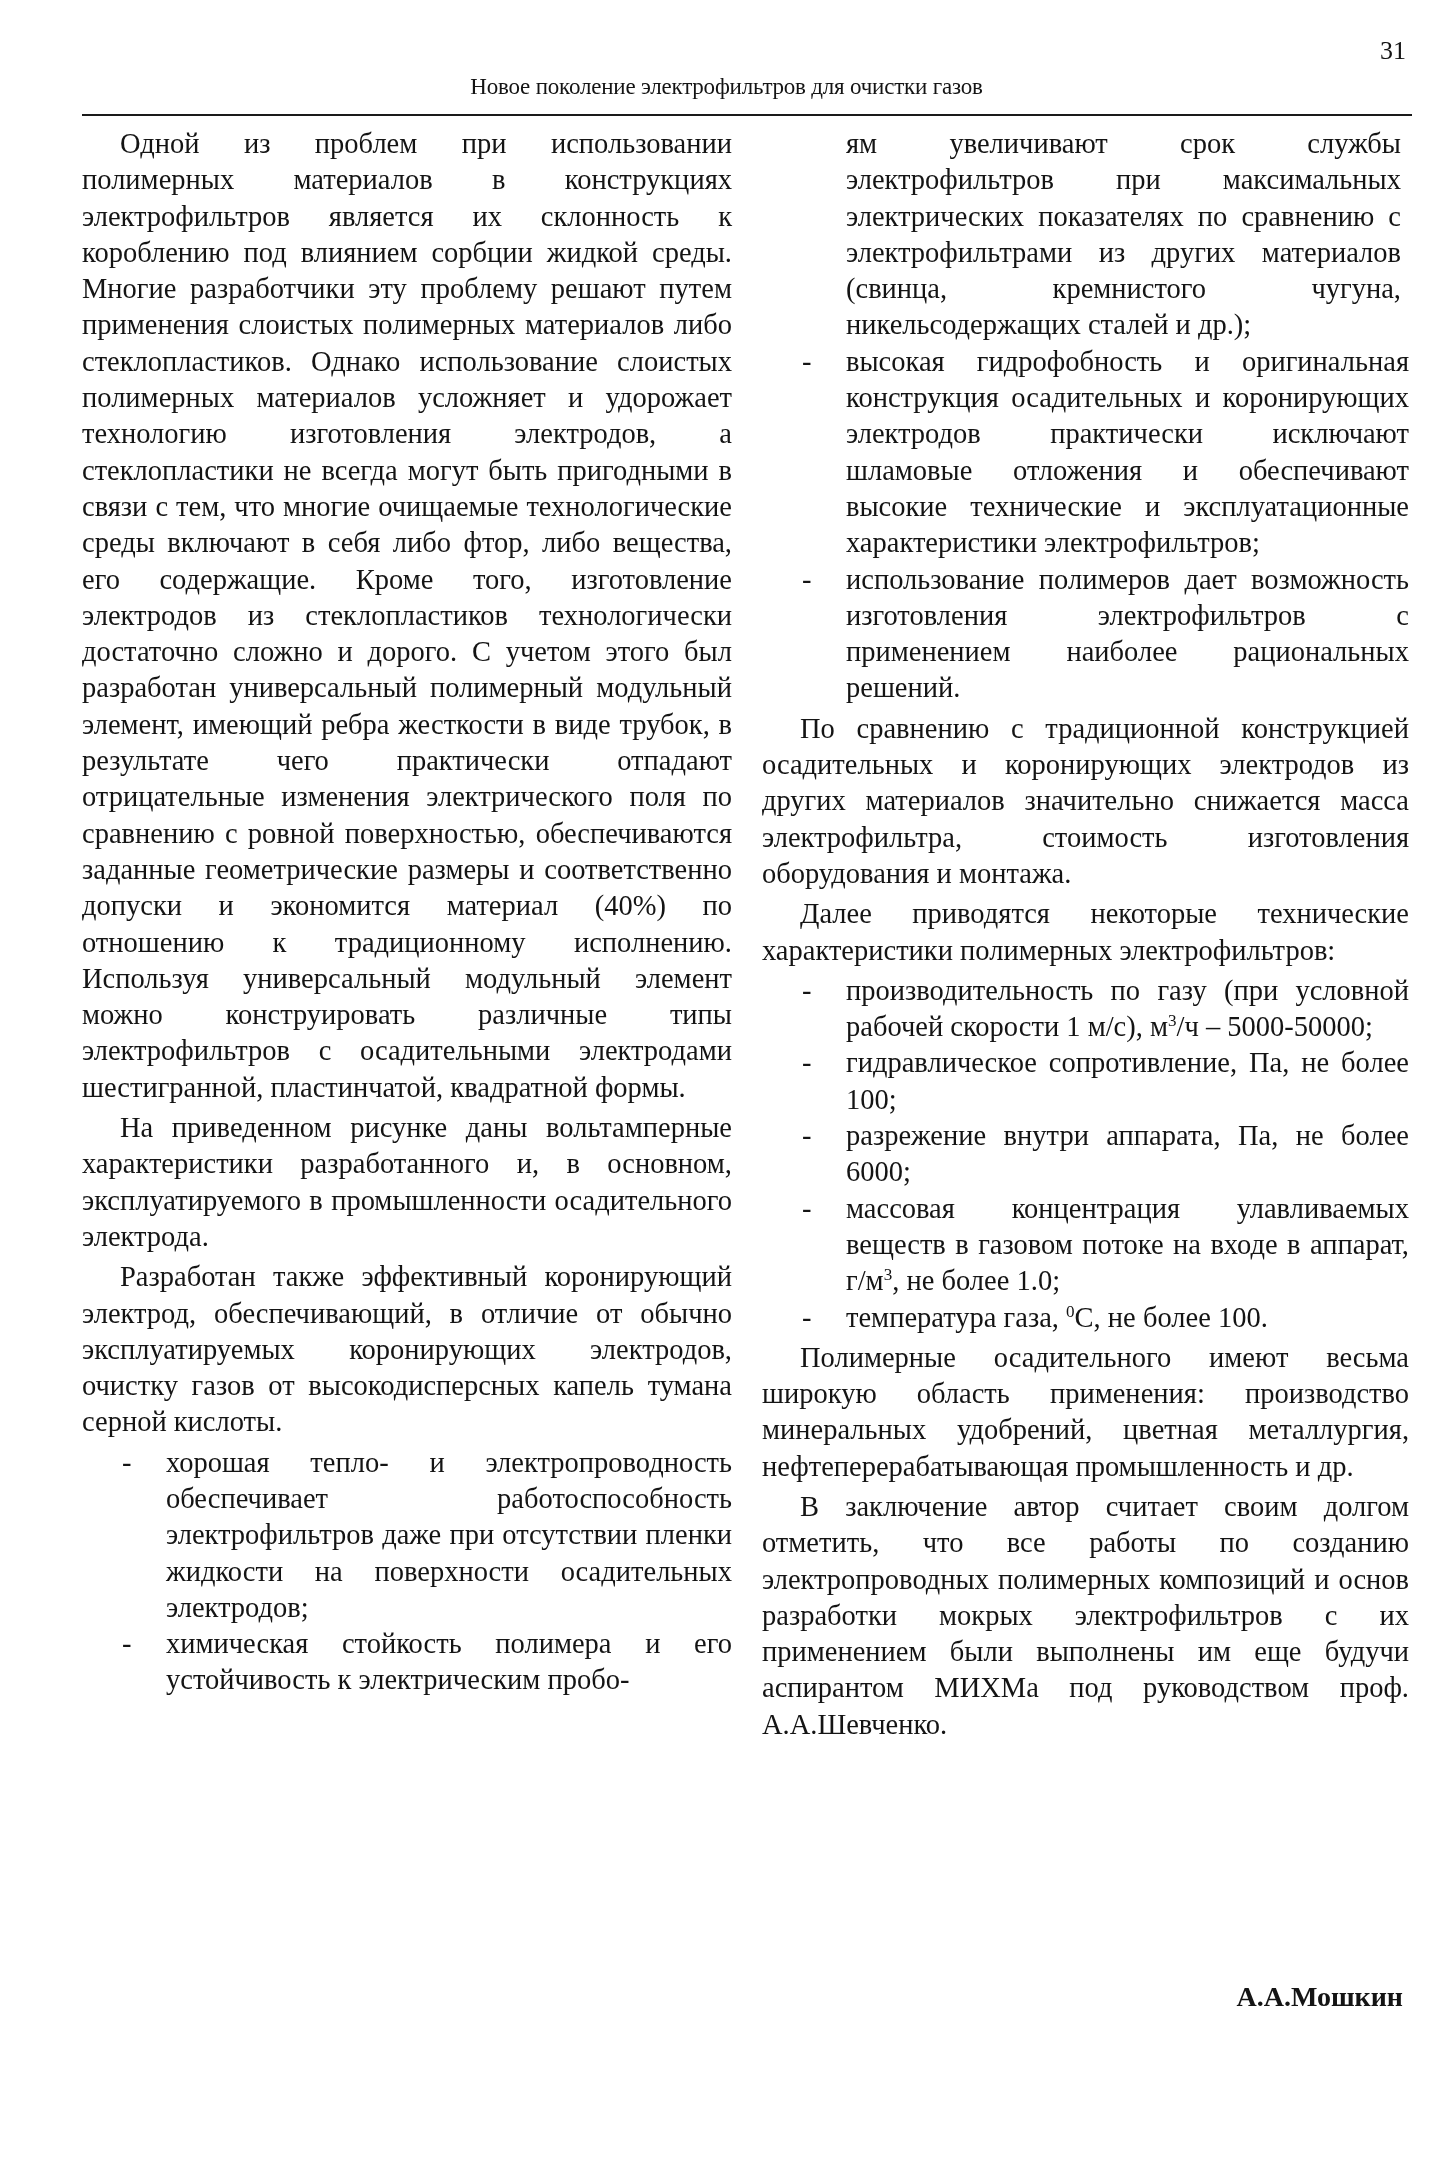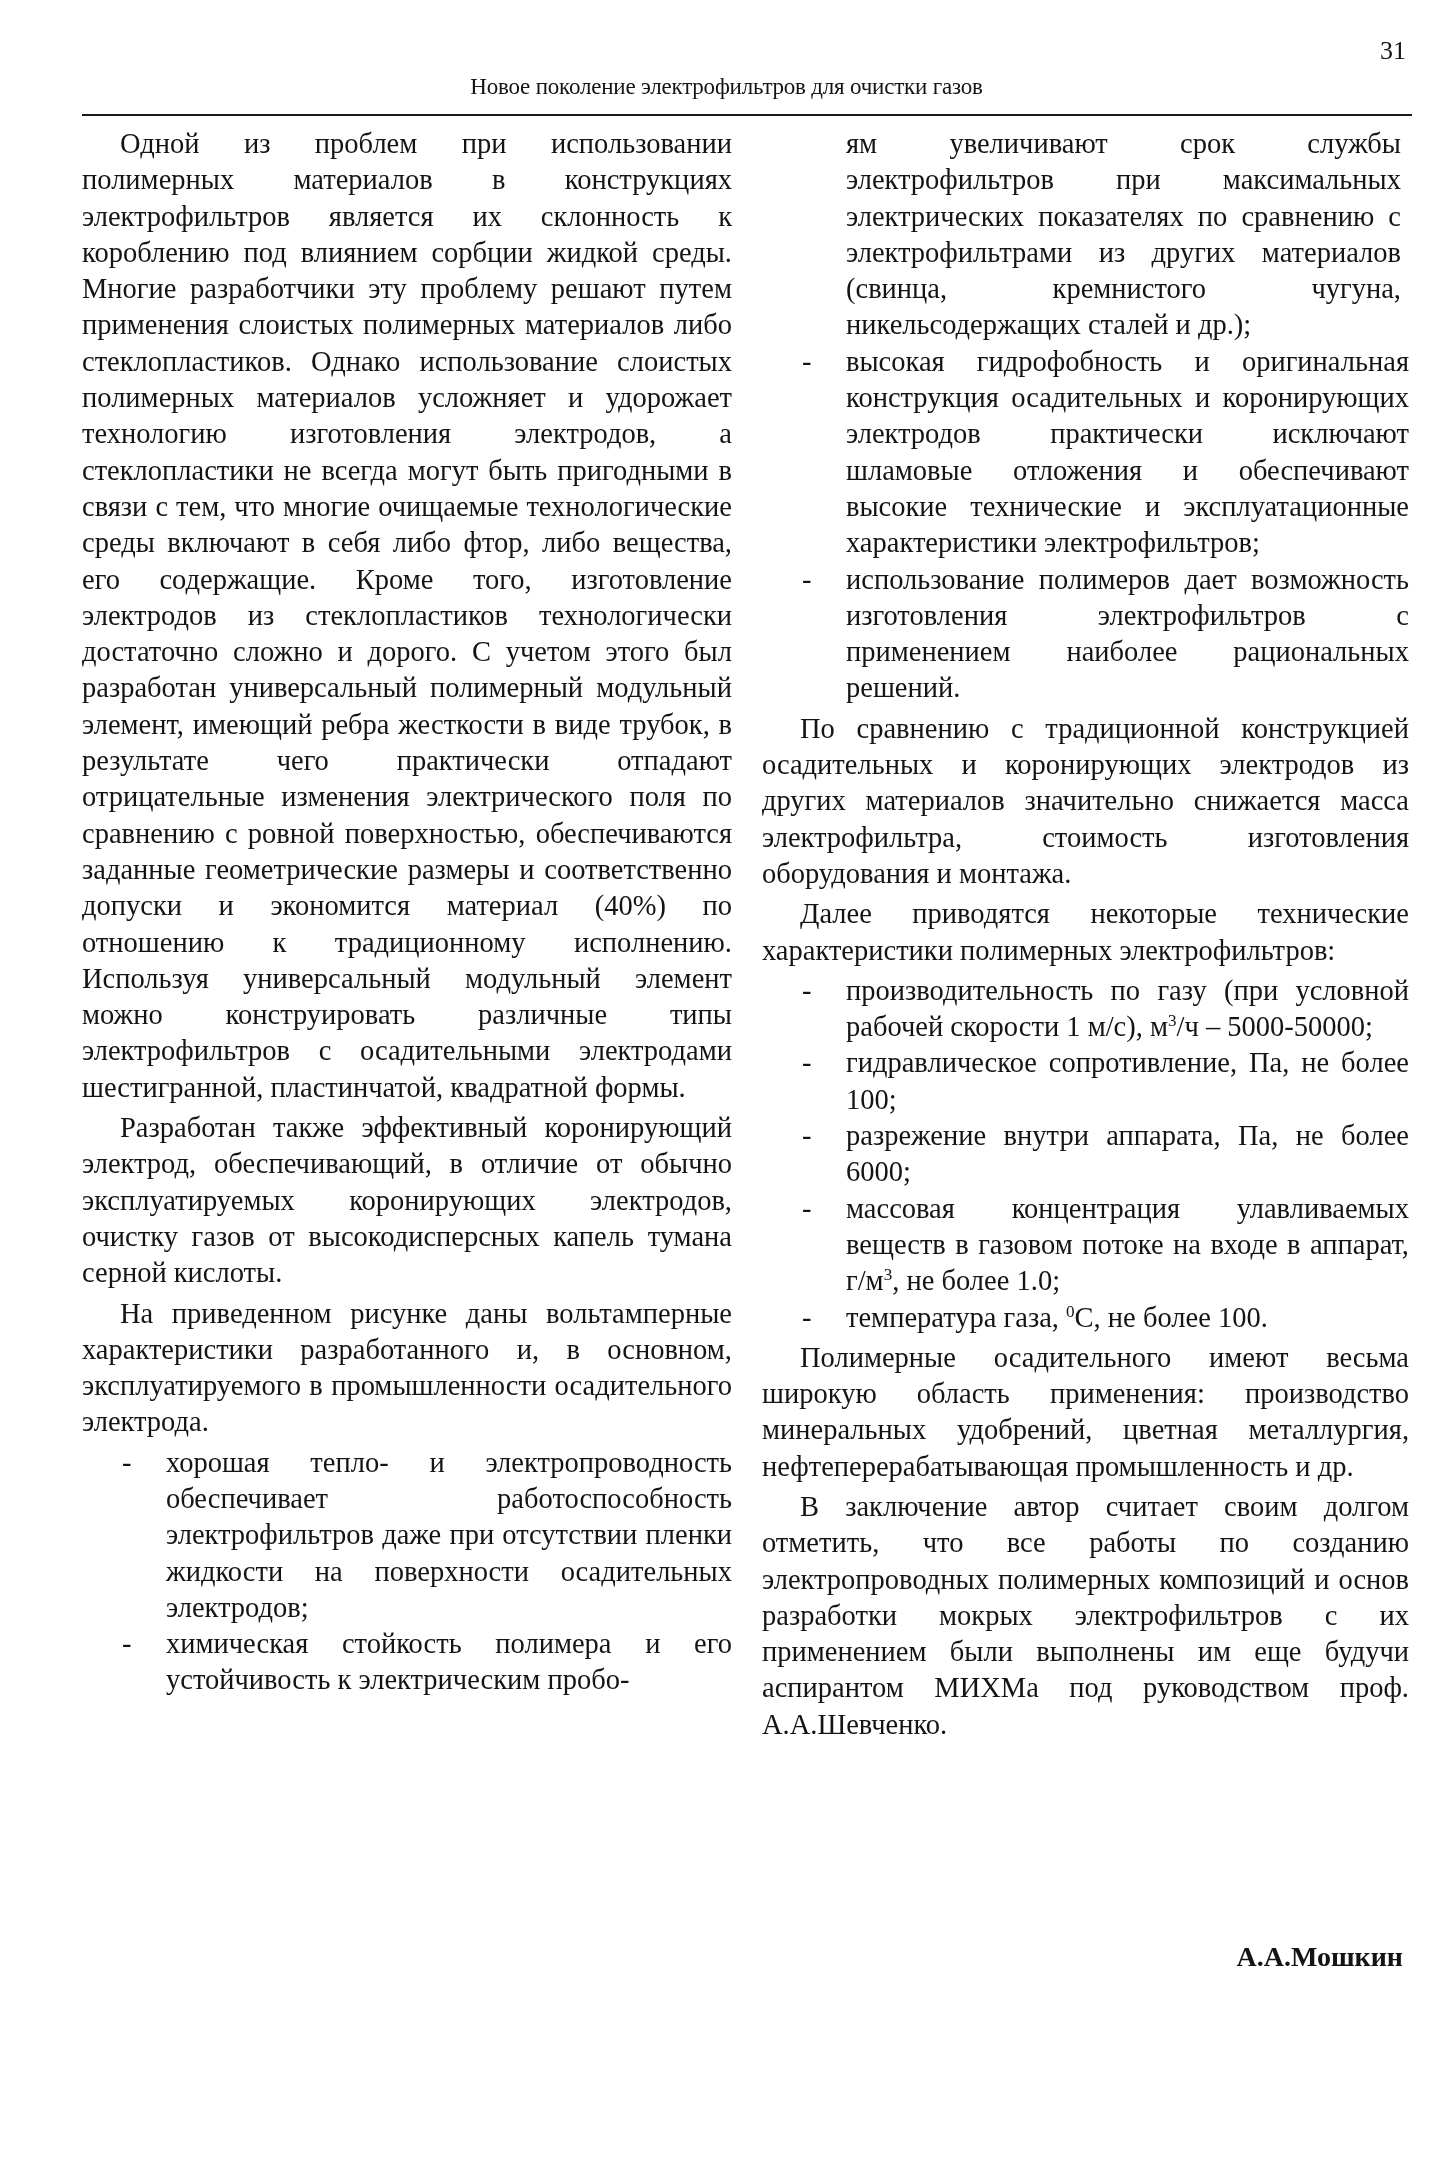--- a/index.html
+++ b/index.html
@@ -69,38 +69,38 @@
       position: absolute;
       left: 40px;
       top: 0;
     }
     .list-cont {
       padding-left: 84px;
       margin: 0 8px 0 0;
     }
     .signature {
       position: absolute;
-      top: 1941px;
+      top: 1981px;
       right: 50px;
       font-weight: bold;
       font-size: 28px;
     }
     sup { font-size: 60%; line-height: 0; }
   </style>
 </head>
 <body>
 
 <div class="page-number">31</div>
 <div class="running-header">Новое поколение электрофильтров для очистки газов</div>
 <div class="header-rule"></div>
 
 <div class="column col-left">
   <p class="para">Одной из проблем при использовании полимерных материалов в конструкциях электрофильтров является их склонность к короблению под влиянием сорбции жидкой среды. Многие разработчики эту проблему решают путем применения слоистых полимерных материалов либо стеклопластиков. Однако использование слоистых полимерных материалов усложняет и удорожает технологию изготовления электродов, а стеклопластики не всегда могут быть пригодными в связи с тем, что многие очищаемые технологические среды включают в себя либо фтор, либо вещества, его содержащие. Кроме того, изготовление электродов из стеклопластиков технологически достаточно сложно и дорого. С учетом этого был разработан универсальный полимерный модульный элемент, имеющий ребра жесткости в виде трубок, в результате чего практически отпадают отрицательные изменения электрического поля по сравнению с ровной поверхностью, обеспечиваются заданные геометрические размеры и соответственно допуски и экономится материал (40%) по отношению к традиционному исполнению. Используя универсальный модульный элемент можно конструировать различные типы электрофильтров с осадительными электродами шестигранной, пластинчатой, квадратной формы.</p>
+  <p class="para">На приведенном рисунке даны вольтамперные характеристики разработанного и, в основном, эксплуатируемого в промышленности осадительного электрода.</p>
   <p class="para">Разработан также эффективный коронирующий электрод, обеспечивающий, в отличие от обычно эксплуатируемых коронирующих электродов, очистку газов от высокодисперсных капель тумана серной кислоты.</p>
-  <p class="para">На приведенном рисунке даны вольтамперные характеристики разработанного и, в основном, эксплуатируемого в промышленности осадительного электрода.</p>
   <ul class="list">
     <li class="list-item">
       <span class="dash">-</span>
       <span>хорошая тепло- и электропроводность обеспечивает работоспособность электрофильтров даже при отсутствии пленки жидкости на поверхности осадительных электродов;</span>
     </li>
     <li class="list-item">
       <span class="dash">-</span>
       <span>химическая стойкость полимера и его устойчивость к электрическим пробо-</span>
     </li>
   </ul>

